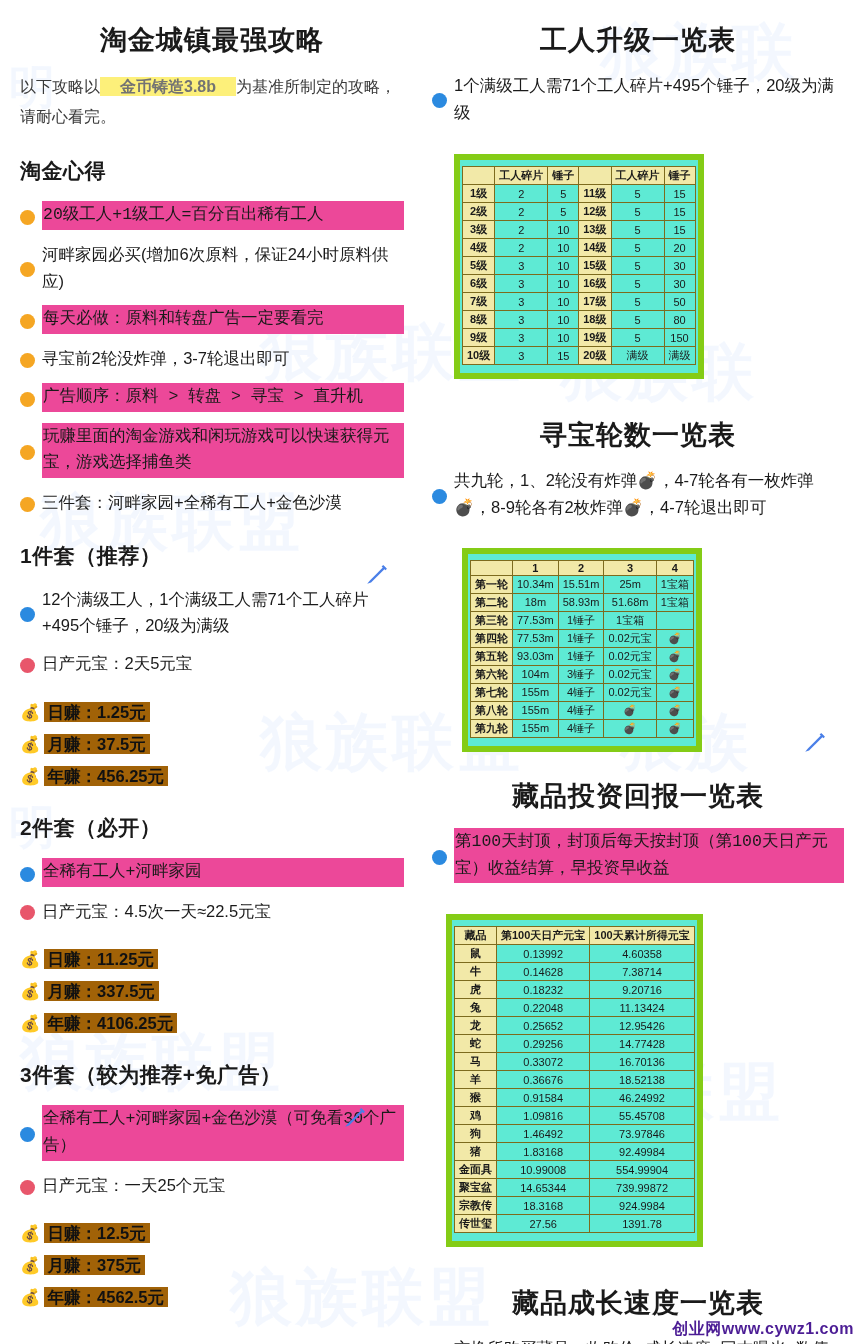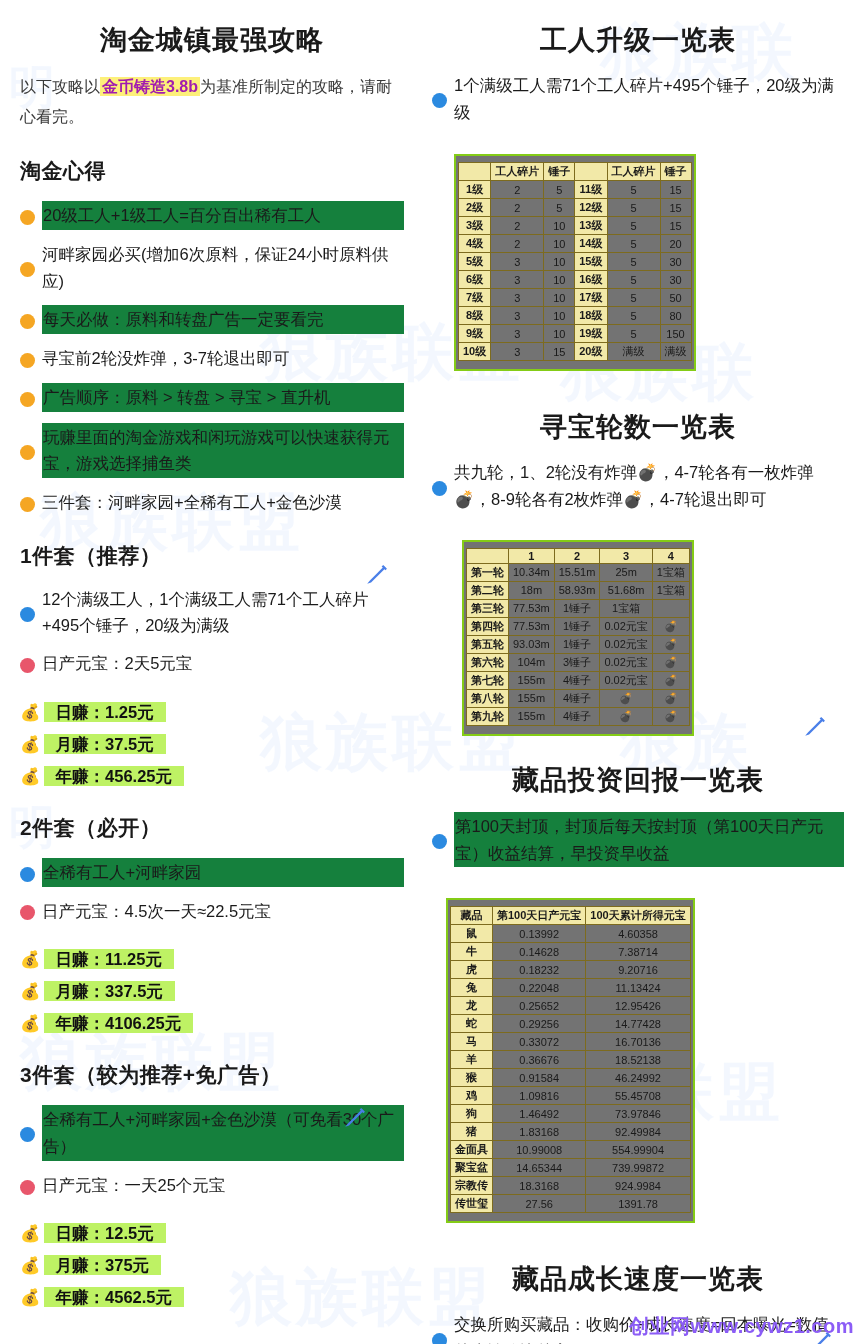--- a/index.html
+++ b/index.html
@@ -31,62 +31,62 @@
   .col-right{width:444px;padding:0 18px 0 14px;}
   h1.title{
     font-size:27px;font-weight:bold;margin:14px 0 14px 0;
     letter-spacing:1px;
     text-align:center;
   }
   .col-left h1.title{text-align:center;}
   .intro{
     font-size:16px;line-height:1.85;color:#3a3a3a;margin:0 0 26px 0;
   }
-  .hl-o{color:#a21caf;font-weight:bold;background:#fdf07a;padding:1px 2px;}
+  .hl-o{color:#737373;font-weight:bold;background:#fdf07a;padding:1px 20px;}
   h2.sec{
     font-size:21px;font-weight:bold;margin:26px 0 16px 0;letter-spacing:0.5px;
   }
   .bullet{
     display:flex;align-items:center;margin:0 0 11px 0;
     font-size:16.5px;line-height:1.62;
   }
   .dot{
     flex:0 0 auto;width:15px;height:15px;border-radius:50%;
     margin:4px 7px 0 0;display:inline-block;
   }
   .dot.orange{background:#f5a623;}
   .dot.blue{background:#2b8ae0;}
   .dot.red{background:#e8566b;}
   .btxt{flex:1 1 auto;}
-  .y{background:#15803d;padding:1px 1px;}
+  .y{background:#ec4899;padding:1px 1px;font-family:Liberation Mono, monospace;}
   .money{
     font-size:16.5px;margin:0 0 10px 0;font-weight:bold;color:#111;
   }
   .money .coin{color:#f0a020;font-weight:bold;margin-right:3px;}
-  .money .val{background:#bef264;padding:1px 12px;margin-top:40px;}
+  .money .val{background:#a16207;padding:1px 4px;margin-top:40px;}
   .gap{height:14px;}
   table.grid{
     border-collapse:collapse;font-size:11px;
     font-family:"Liberation Sans","DejaVu Sans",sans-serif;
     margin:4px 0 6px 0;
   }
   table.grid td,table.grid th{
     border:1px solid #7d6b1e;padding:1px 4px;text-align:center;
     color:#1a1a1a;white-space:nowrap;
   }
   table.grid th{background:#f2e9a8;font-weight:bold;}
   table.grid td.lvl{background:#f2e9a8;font-weight:bold;}
-  .tbl-wrap{border:2px solid #84cc16;display:inline-block;padding:2px;background:#737373;}
+  .tbl-wrap{border:6px solid #84cc16;display:inline-block;padding:2px;background:#5eead4;}
   .pen{
     position:absolute;width:26px;height:26px;
   }
   .pen svg{width:26px;height:26px;display:block;}
   .footer-url{
     position:absolute;right:8px;bottom:4px;
-    font-size:20px;color:#8b5cf6;font-weight:bold;
+    font-size:16px;color:#4c1d95;font-weight:bold;
     letter-spacing:0.5px;
   }
 </style>
 </head>
 <body>
 
 <div class="page">
 
   <div class="wm wm-side" style="left:2px;top:30px;">明</div>
   <div class="wm wm-side" style="left:2px;top:770px;">明</div>

